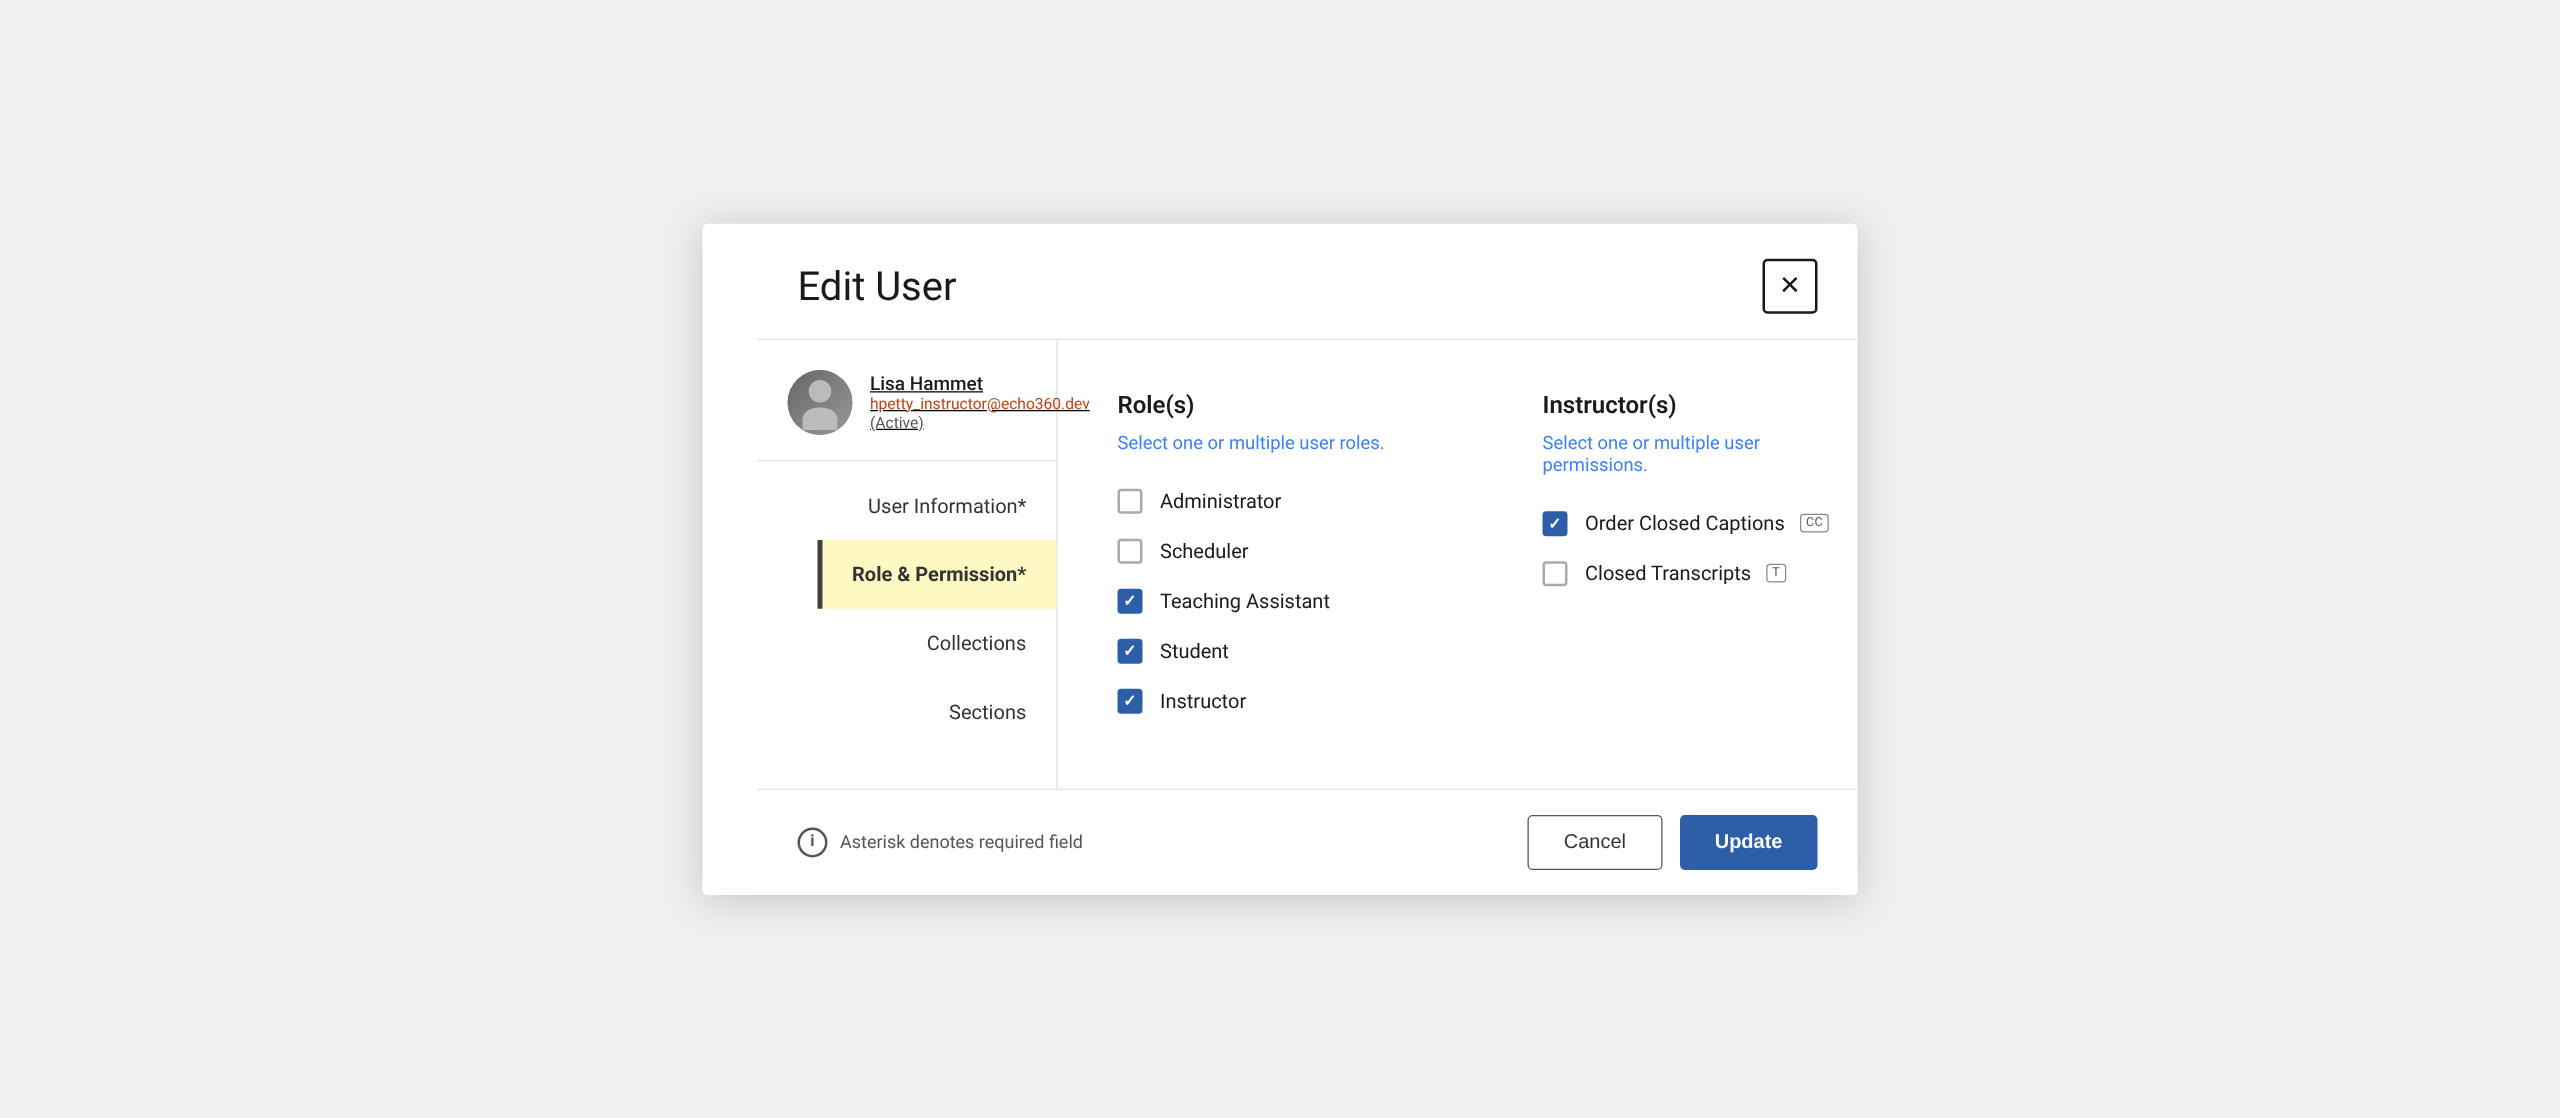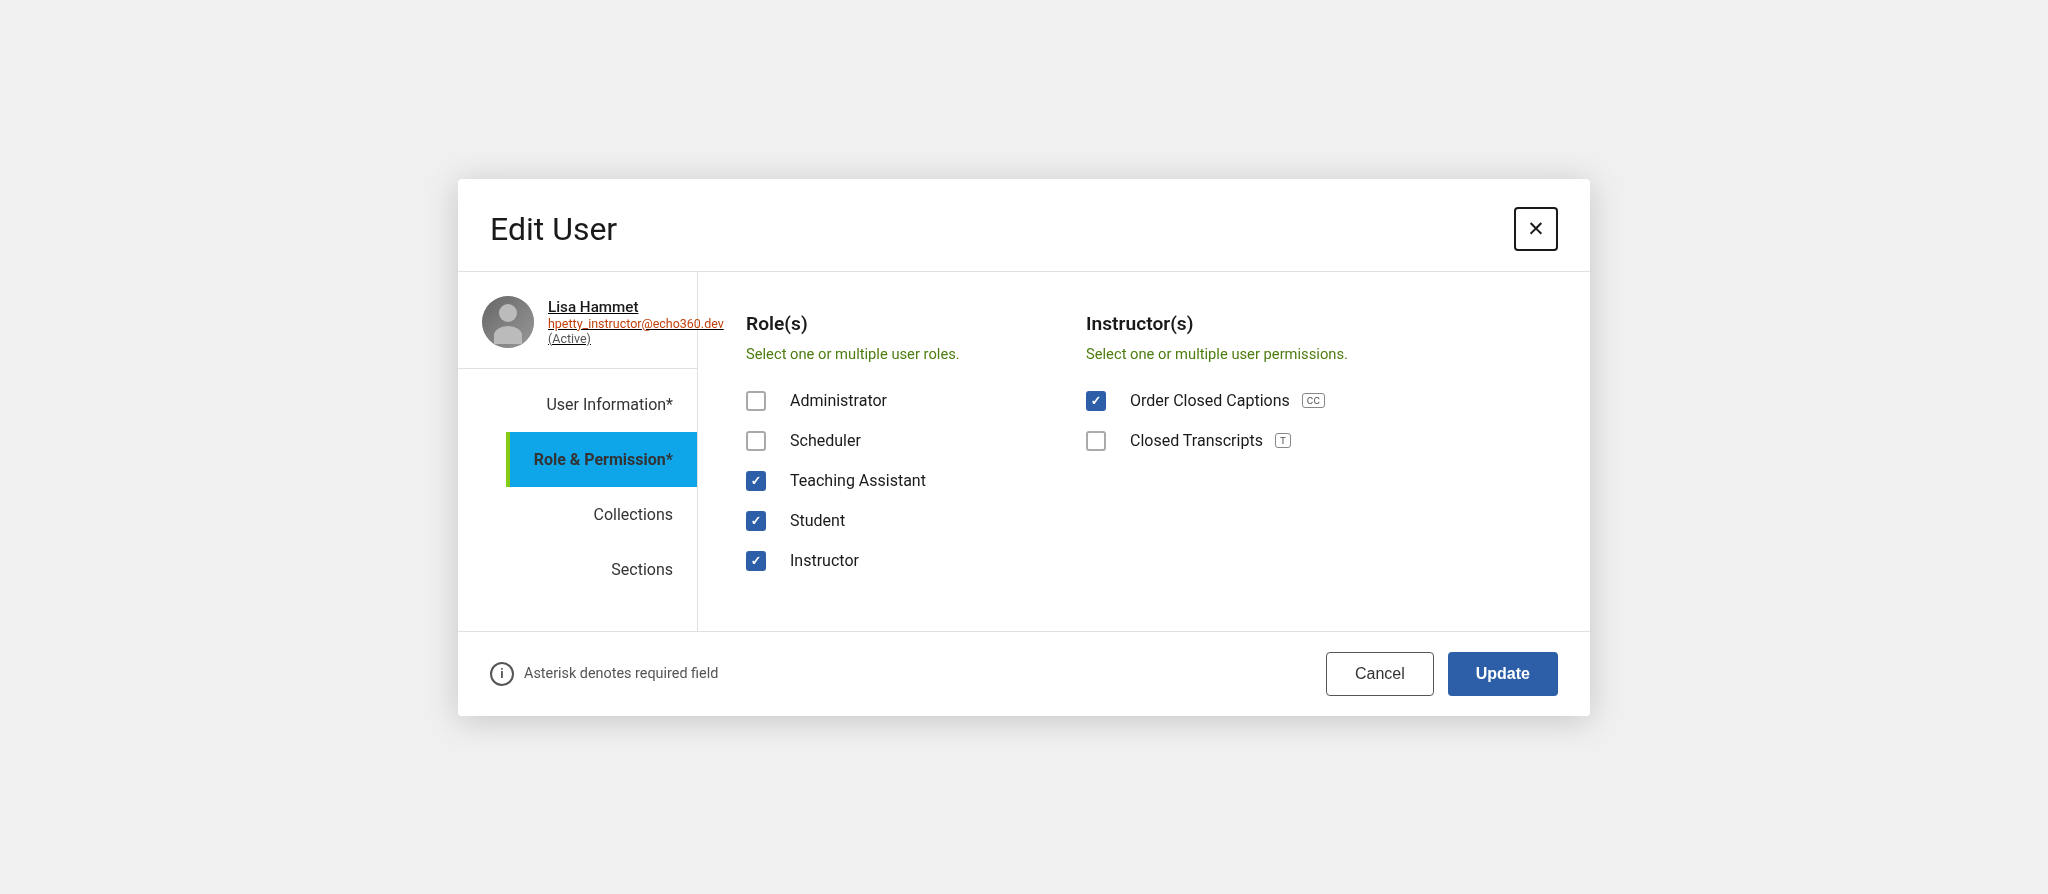--- a/index.html
+++ b/index.html
@@ -6,26 +6,27 @@
     body {
       font-family: -apple-system, BlinkMacSystemFont, 'Segoe UI', Roboto, sans-serif;
       background: #f0f0f0;
       display: flex;
       align-items: center;
       justify-content: center;
       min-height: 100vh;
     }
     .modal {
       background: #fff;
-      width: 1132px;
+      width: 924px;
       border-radius: 4px;
       box-shadow: 0 4px 32px rgba(0,0,0,0.18);
       overflow: hidden;
       display: flex;
       flex-direction: column;
+      padding-left: 44px;
     }
     .modal-header {
       display: flex;
       align-items: center;
       justify-content: space-between;
       padding: 28px 32px 20px 32px;
       border-bottom: 1px solid #e0e0e0;
     }
     .modal-title {
       font-size: 2rem;
@@ -108,46 +109,46 @@
     .nav-item {
       padding: 18px 24px;
       font-size: 1rem;
       color: #333;
       cursor: pointer;
       position: relative;
       border-left: 4px solid transparent;
     }
     .nav-item.active {
       font-weight: 700;
-      border-left: 4px solid #84cc16;
-      background: #0ea5e9;
+      border-left: 4px solid #404040;
+      background: #fef9c3;
       margin-left: 28px;
     }
     .main-content {
       flex: 1;
       padding: 40px 48px;
       display: flex;
       gap: 80px;
     }
     .section-col { display: flex; flex-direction: column; min-width: 260px; }
     .section-heading {
       font-size: 1.2rem;
       font-weight: 600;
       color: #1a1a1a;
       margin-bottom: 10px;
     }
     .section-subtext {
       font-size: 0.92rem;
-      color: #4d7c0f;
+      color: #3b82f6;
       margin-bottom: 28px;
     }
     .checkbox-item {
       display: flex;
       align-items: center;
-      gap: 24px;
+      gap: 14px;
       margin-bottom: 20px;
       cursor: pointer;
     }
     .checkbox-item label {
       font-size: 1rem;
       color: #1a1a1a;
       cursor: pointer;
       display: flex;
       align-items: center;
       gap: 8px;

